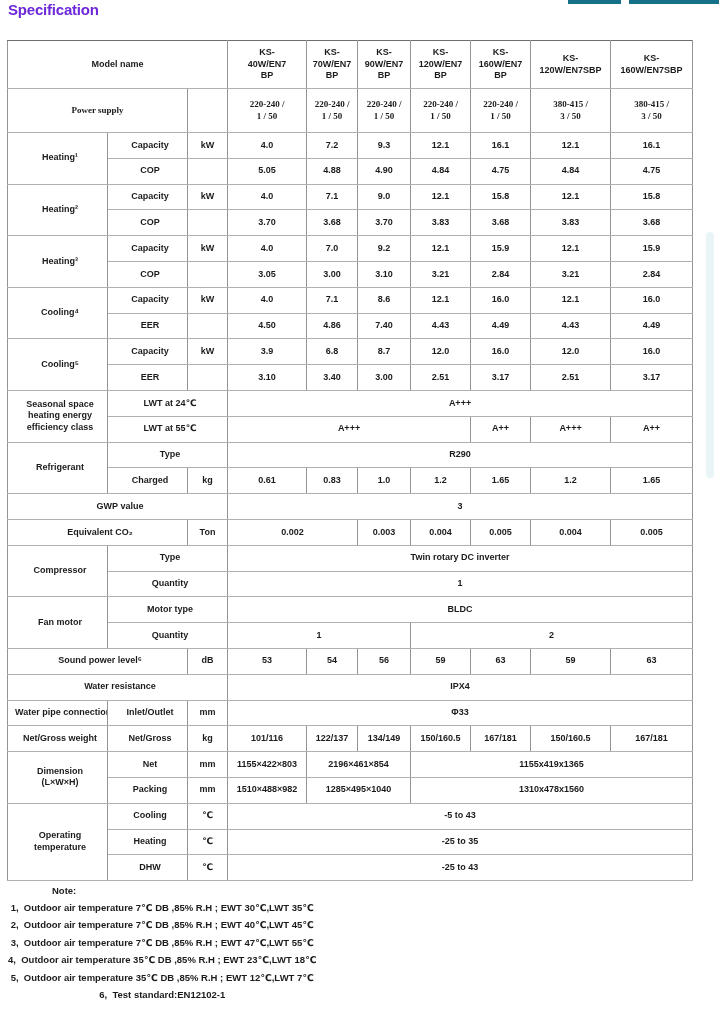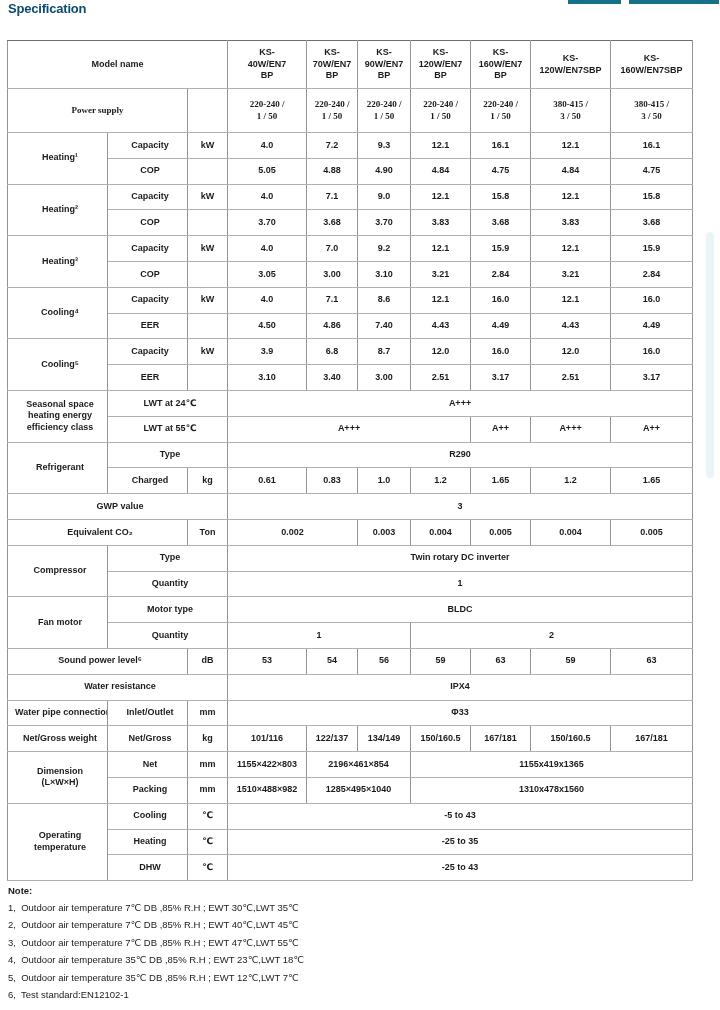--- a/index.html
+++ b/index.html
@@ -2,22 +2,22 @@
 <html><head>
 <meta charset="utf-8">
 <style>
   html,body{margin:0;padding:0;}
   body{
     width:720px;height:1010px;position:relative;background:#ffffff;
     font-family:"Liberation Sans","DejaVu Sans",sans-serif;
     -webkit-font-smoothing:antialiased;color:#1b1b1b;overflow:hidden;
   }
   .page-title{
-    position:absolute;left:8px;top:1px;font-size:13px;font-weight:800;
-    color:#0c4a6e;letter-spacing:-0.2px;
+    position:absolute;left:8px;top:1px;font-size:15px;font-weight:800;
+    color:#6d28d9;letter-spacing:-0.2px;
   }
   .tab-bar{position:absolute;top:0;height:4px;}
   .tab-bar.b1{left:568px;width:53px;}
   .tab-bar.b2{left:629px;width:90px;}
   .scroll-strip{
     position:absolute;left:706px;top:232px;width:8px;height:246px;
     background:rgba(190,224,229,0.35);border-radius:4px;
   }
   table.spec{
     position:absolute;left:7px;top:40px;width:686px;
@@ -31,22 +31,22 @@
     text-align:center;vertical-align:middle;
     padding:1px 2px;line-height:1.3;white-space:pre-line;overflow:hidden;
   }
   table.spec tr{height:25.8px;}
   table.spec tr.r0{height:48px;}
   table.spec tr.r1{height:44px;font-family:Liberation Serif, serif;}
   table.spec tr.sec td{border-top:1px solid #6e6e6e;}
   table.spec td.l{text-align:center;padding-left:7px;}
   table.spec td.clip{white-space:nowrap;padding-right:0;}
   .notes{position:absolute;left:8px;top:883px;}
-  .note-head{font-size:9.5px;font-weight:700;line-height:16px;}
-  .note-line{font-size:9.5px;font-weight:400;line-height:17.4px;white-space:pre;}
+  .note-head{font-size:9.5px;font-weight:700;line-height:16px;margin-left:44px;}
+  .note-line{font-size:9.5px;font-weight:700;line-height:17.4px;white-space:pre;text-align:center;}
 </style>
 </head>
 <body>
 
 <div class="page-title">Specification</div>
 
 <div class="tab-bar b1" style="background: rgb(21, 112, 138);"></div>
 <div class="tab-bar b2" style="background: rgb(21, 112, 138);"></div>
 
 <table class="spec">

